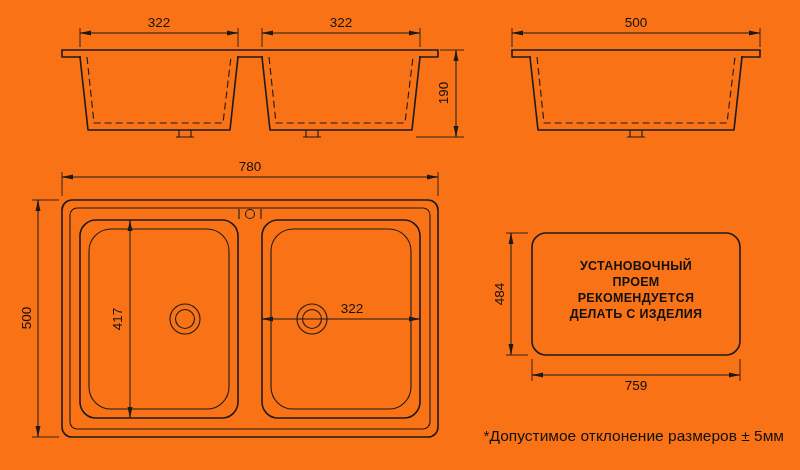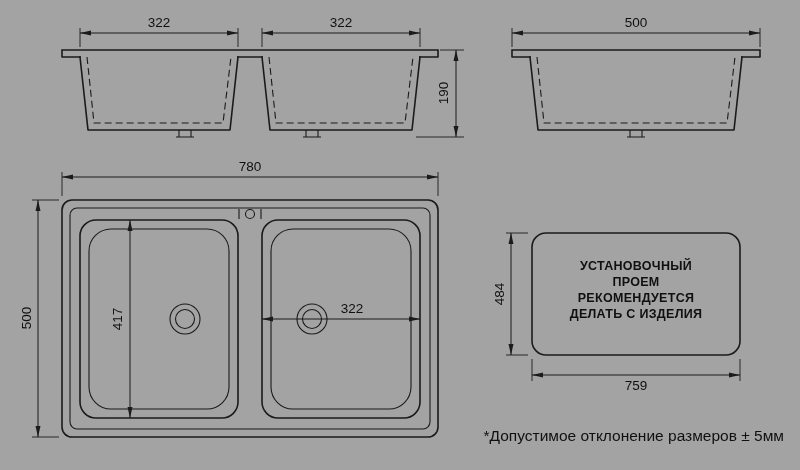--- a/index.html
+++ b/index.html
@@ -1,17 +1,17 @@
 <!DOCTYPE html>
 <html><head>
 <meta charset="utf-8">
 <style>
   html,body { margin:0; padding:0; background:#ffffff; }
   body { font-family:"Liberation Sans", sans-serif; }
-  .page { width:800px; height:470px; background:#a3a3a3; position:relative; overflow:hidden; }
+  .page { width:800px; height:470px; background:#f97316; position:relative; overflow:hidden; }
   svg { display:block; }
   .obj { fill:none; stroke:#1b1b1b; stroke-width:1.6; stroke-linejoin:round; stroke-linecap:square; }
   .thin { fill:none; stroke:#1b1b1b; stroke-width:1.1; stroke-linejoin:round; }
   .hid { fill:none; stroke:#1b1b1b; stroke-width:1.1; stroke-dasharray:7 4; }
   .dim { fill:none; stroke:#1b1b1b; stroke-width:1; }
   .ext { fill:none; stroke:#1b1b1b; stroke-width:0.9; }
   .dimarrow { marker-start:url(#arwS); marker-end:url(#arwE); }
   text.t { font-family:"Liberation Sans", sans-serif; font-size:13.5px; fill:#101010; }
   text.note { font-family:"Liberation Sans", sans-serif; font-weight:bold; font-size:12.5px; fill:#101010; text-anchor:middle; letter-spacing:0.3px; }
   text.foot { font-size:15.5px; }

